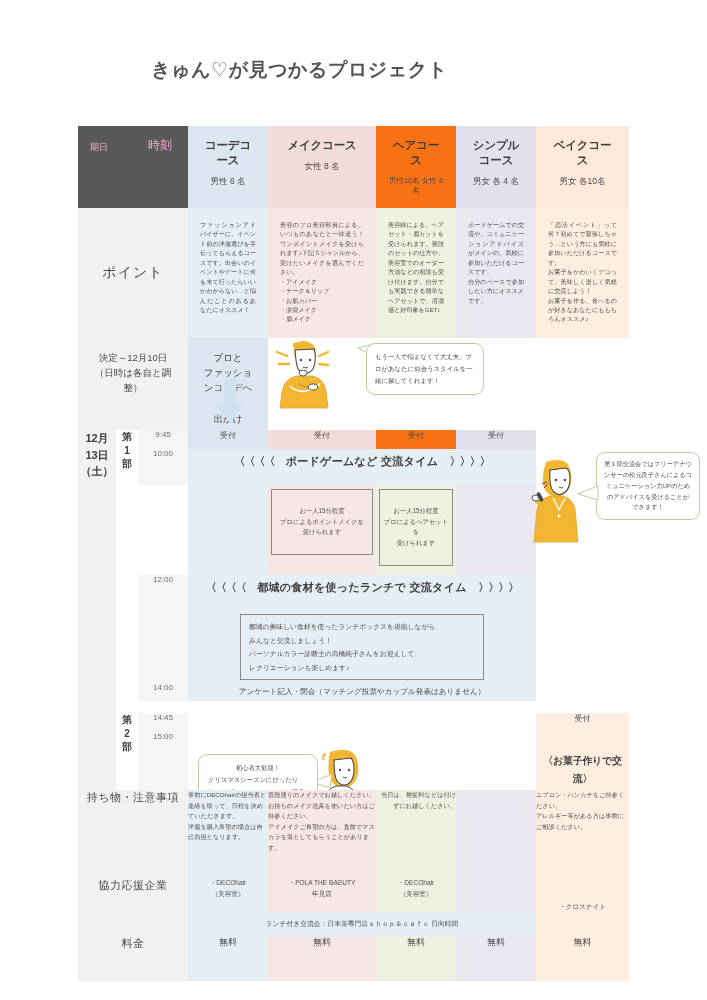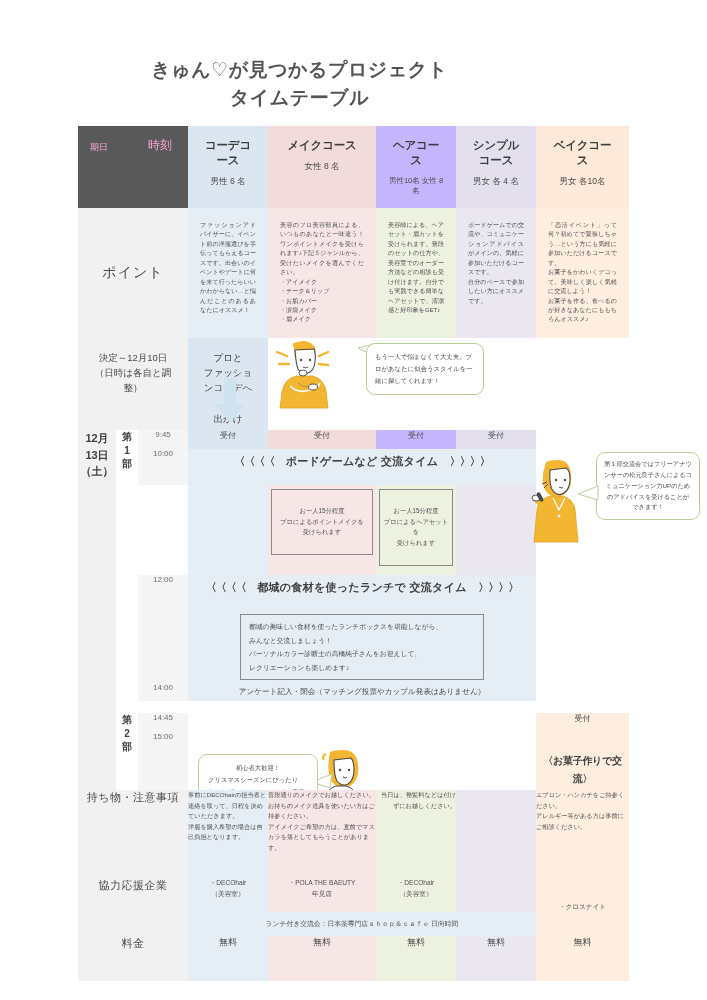--- a/index.html
+++ b/index.html
@@ -45,21 +45,21 @@
   .hdr-course {
     height: 44px; text-align: center; padding-top: 5px;
   }
   .hdr-course .cname { font-size: 11.5px; font-weight: bold; color: #3f3f3f; letter-spacing: -.2px; }
   .hdr-course .cnum  { font-size: 8.5px; color: #4a4a4a; margin-top: 8px; }
   .hdr-course .cnum.small { font-size: 7.5px; }
 
   
   .t1 { background: #dce6f1; }
   .t2 { background: #f2dcdb; }
-  .t3 { background: #c4b5fd; }
+  .t3 { background: #f97316; }
   .t4 { background: #e3dfec; }
   .t5 { background: #fde9d9; }
   .t1l { background: #e5edf5; }
   .t2l { background: #f6e6e5; }
   .t3l { background: #ecf1e0; }
   .t4l { background: #eae7f1; }
   .t5l { background: #fdeee0; }
   .twhite { background: #ffffff; }
 
   
@@ -158,21 +158,20 @@
   .lunch-bar { text-align: center; font-size: 6.8px; color: #4f4f4f; padding: 7px 0; }
   .fee-cell { text-align: center; vertical-align: middle; font-size: 9px; color: #4a4a4a; }
 </style>
 </head>
 <body>
 
 <div class="page">
 
   <div class="title-block">
     <div class="title-line">きゅん♡が見つかるプロジェクト</div>
-    <div class="title-line">タイムテーブル</div>
   </div>
 
   <table class="tbl">
     <colgroup>
       <col class="c-label">
         <col class="c1">
         <col class="c2">
         <col class="c3">
         <col class="c4">
         <col class="c5">

